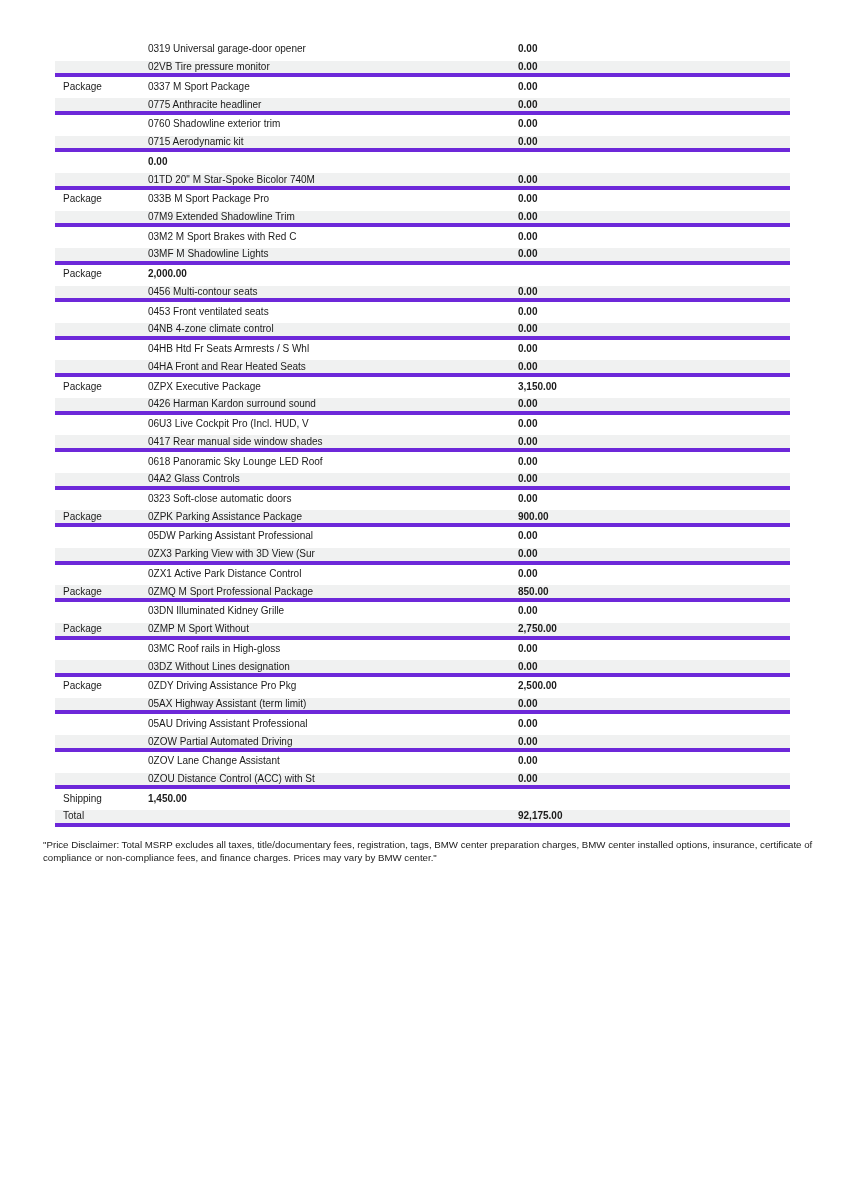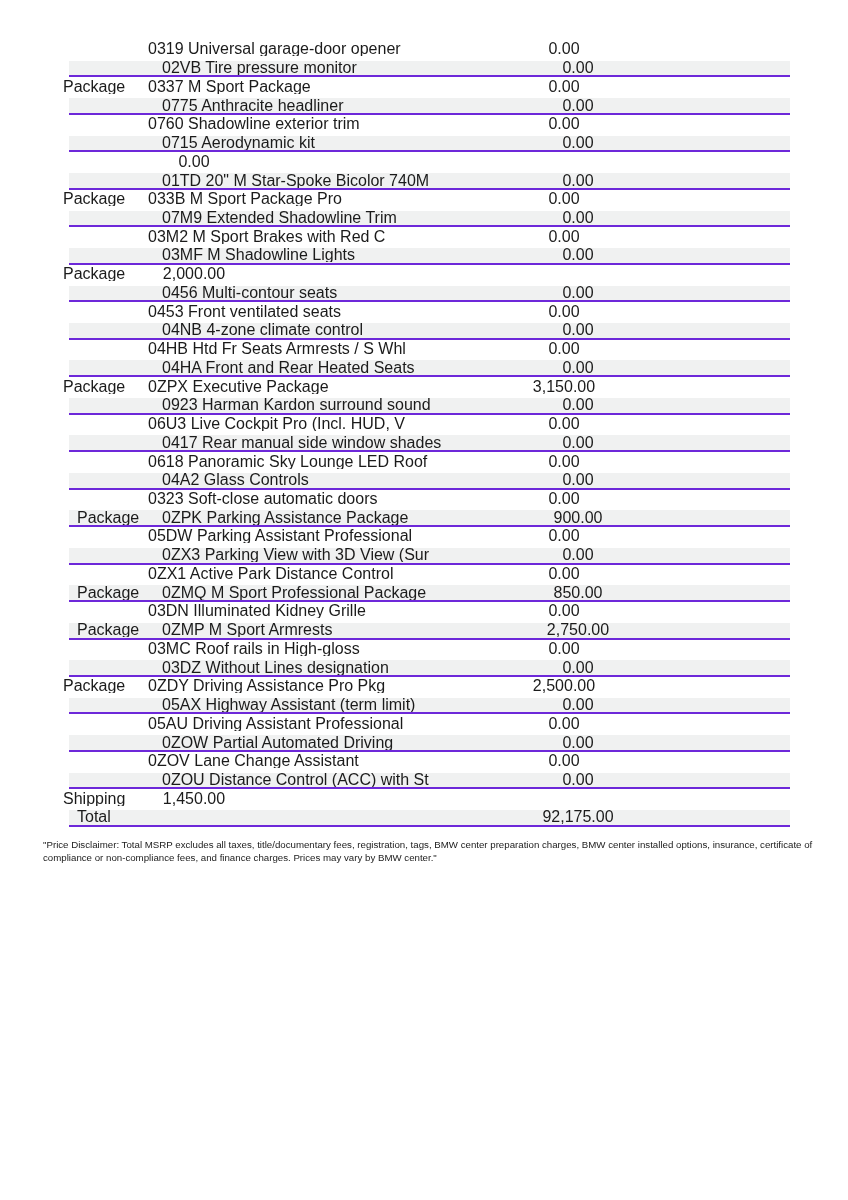--- a/index.html
+++ b/index.html
@@ -24,35 +24,34 @@
     position: absolute;
     left: 55px;
     top: 40px;
     width: 735px;
   }
 
   .row {
     display: flex;
     align-items: center;
     height: 18.74px;
-    font-size: 16px;
+    font-size: 10px;
     line-height: 14px;
     color: var(--text);
   }
   .row.striped {
     background: var(--stripe);
     border-top: 2px solid #ffffff;
-    border-bottom: 2px solid #6d28d9;
-    margin-left: 14px;
+    border-bottom: 4px solid #6d28d9;
   }
 
   .cell { white-space: nowrap; overflow: hidden; }
   .cell.cat   { width: 93px; padding-left: 8px; }
   .cell.item  { width: 370px; }
-  .cell.price { width: 92px; text-align: center; }
+  .cell.price { width: 92px; text-align: left; font-weight: bold; }
   .cell.fill  { flex: 1; }
 
   .disclaimer {
     position: absolute;
     left: 43px;
     top: 838px;
     width: 780px;
     font-size: 9.7px;
     line-height: 13.4px;
     color: var(--text);
@@ -191,21 +190,21 @@
 
     <div class="row">
       <span class="cell cat">Package</span>
       <span class="cell item">0ZPX Executive Package</span>
       <span class="cell price">3,150.00</span>
       <span class="cell fill"></span>
     </div>
 
     <div class="row striped">
       <span class="cell cat"></span>
-      <span class="cell item">0923 Harman Kardon surround sound</span>
+      <span class="cell item">0426 Harman Kardon surround sound</span>
       <span class="cell price">0.00</span>
       <span class="cell fill"></span>
     </div>
 
     <div class="row">
       <span class="cell cat"></span>
       <span class="cell item">06U3 Live Cockpit Pro (Incl. HUD, V</span>
       <span class="cell price">0.00</span>
       <span class="cell fill"></span>
     </div>
@@ -275,21 +274,21 @@
 
     <div class="row">
       <span class="cell cat"></span>
       <span class="cell item">03DN Illuminated Kidney Grille</span>
       <span class="cell price">0.00</span>
       <span class="cell fill"></span>
     </div>
 
     <div class="row striped">
       <span class="cell cat">Package</span>
-      <span class="cell item">0ZMP M Sport Armrests</span>
+      <span class="cell item">0ZMP M Sport Without</span>
       <span class="cell price">2,750.00</span>
       <span class="cell fill"></span>
     </div>
 
     <div class="row">
       <span class="cell cat"></span>
       <span class="cell item">03MC Roof rails in High-gloss</span>
       <span class="cell price">0.00</span>
       <span class="cell fill"></span>
     </div>

